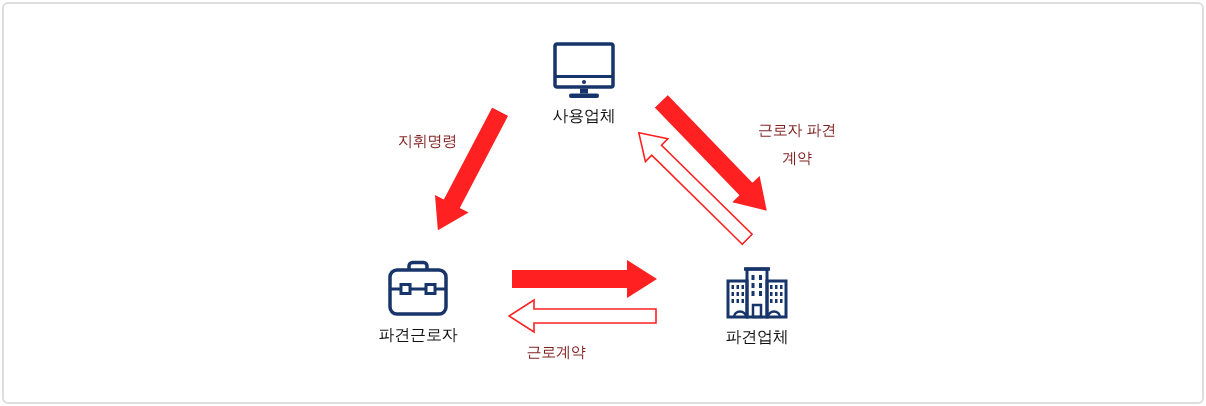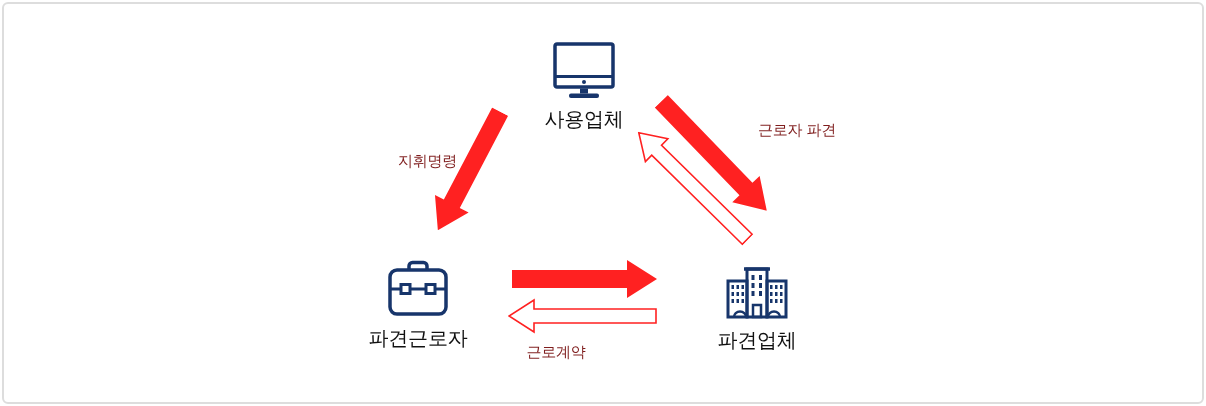--- a/index.html
+++ b/index.html
@@ -25,21 +25,21 @@
   }
   .entity {
     position: absolute;
     width: 130px;
     display: flex;
     flex-direction: column;
     align-items: center;
     gap: 8px;
   }
   .entity-label {
-    font-size: 20px;
+    font-size: 16px;
     font-weight: 500;
     color: #111111;
     letter-spacing: -0.2px;
     white-space: nowrap;
   }
   .entity-icon svg { display: block; }
   .icon-stroke { stroke: #17356b; fill: none; }
   .icon-fill   { fill: #17356b; stroke: none; }
 
   .arrow {
@@ -164,20 +164,21 @@
       <polygon points="0,20 115,20 115,10 145,29 115,48 115,38 0,38"></polygon>
     </svg>
   </div>
 
   <div class="arrow arrow-outline" style="left:508px; top:294px; width:149px; height:44px; transform:rotate(180deg);">
     <svg width="149" height="44" viewBox="0 0 149 44">
       <polygon points="1,15 123,15 123,6 148,22 123,38 123,29 1,29"></polygon>
     </svg>
   </div>
 
-  <div class="flow-label" style="left:385px; top:152px; width:85px;">지휘명령</div>
+  <div class="flow-label" style="left:385px; top:132px; width:85px;">지휘명령</div>
 
   <div class="flow-label" style="left:742px; top:116px; width:110px;">
     <div class="line">근로자 파견</div>
+    <div class="line">계약</div>
   </div>
 
   <div class="flow-label" style="left:508px; top:343px; width:96px;">근로계약</div>
 </div>
 
 </body></html>

